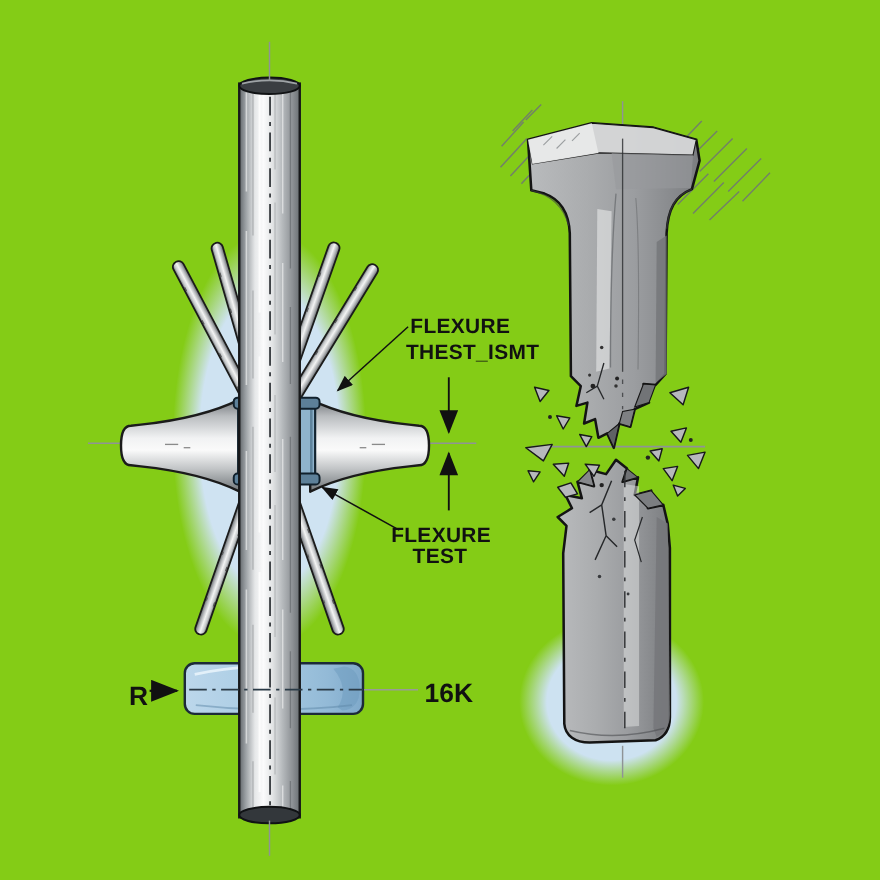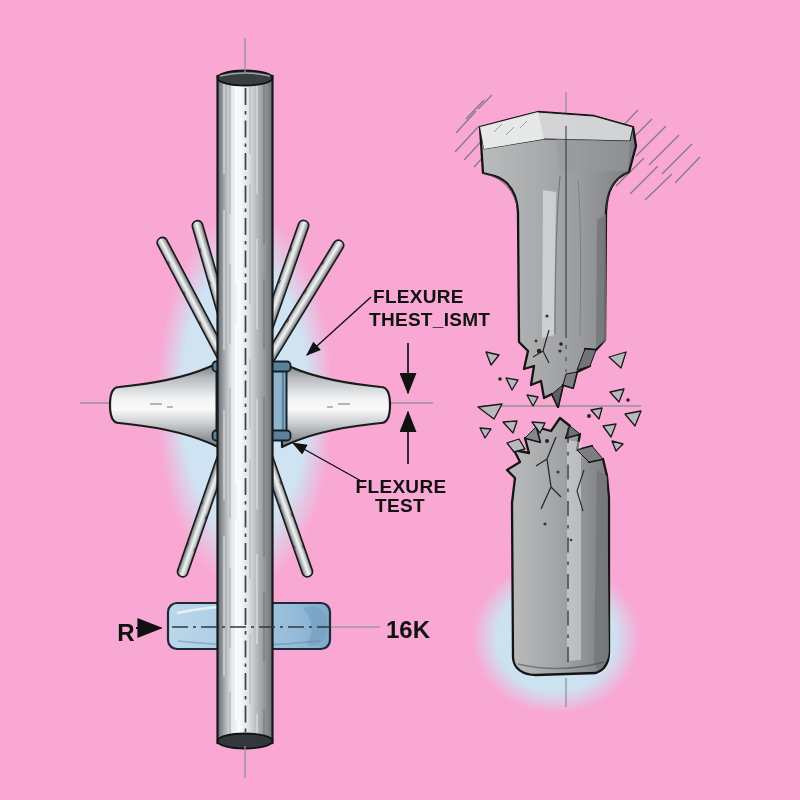--- a/index.html
+++ b/index.html
@@ -1,16 +1,16 @@
 <!DOCTYPE html>
 <html><head>
 <meta charset="utf-8">
 <style>
   html,body{margin:0;padding:0;background:#ffffff;}
-  .stage{position:relative;width:800px;height:800px;background:#f9a8d4;overflow:hidden;
+  .stage{position:relative;width:800px;height:800px;background:#84cc16;overflow:hidden;
          font-family:"Liberation Sans",sans-serif;}
   svg{display:block}
   text{fill:#111111;}
   .lbl{font-size:19px;font-weight:600;letter-spacing:.3px;}
   .lbl-big{font-size:24px;font-weight:600;}
 </style>
 </head>
 <body>
 
 <div class="stage">

